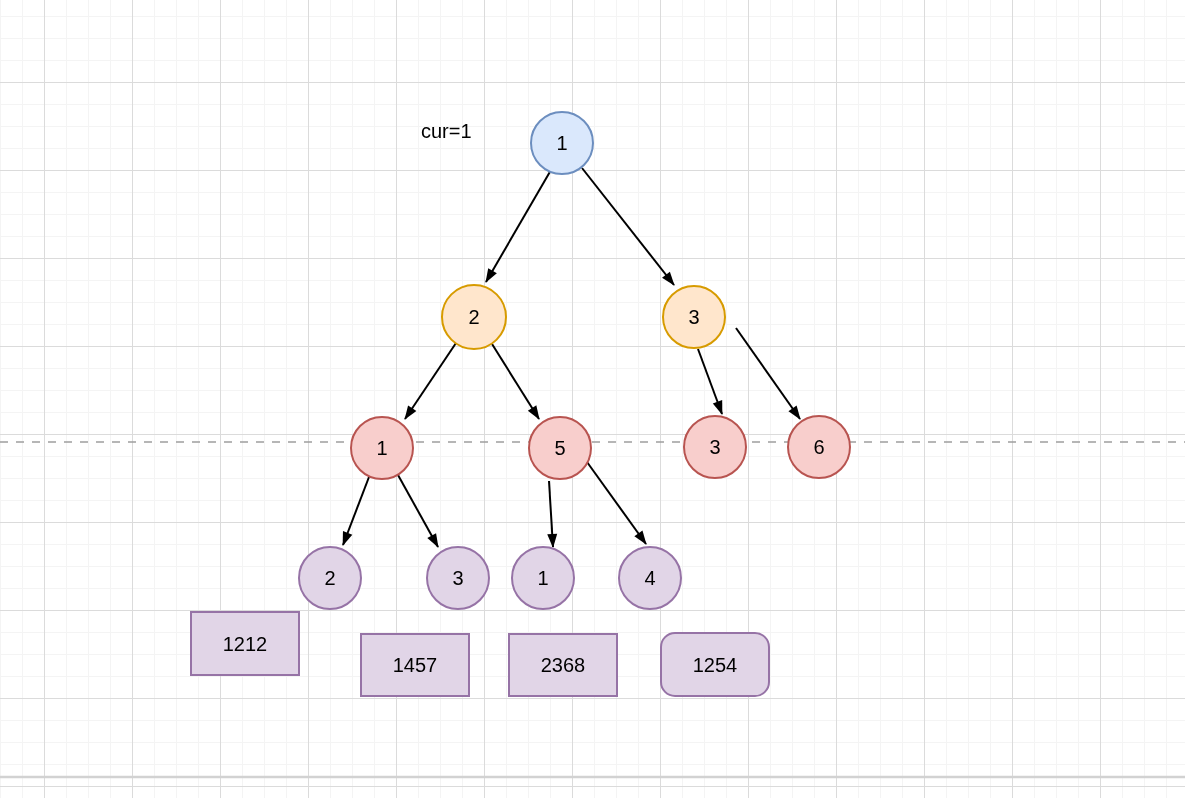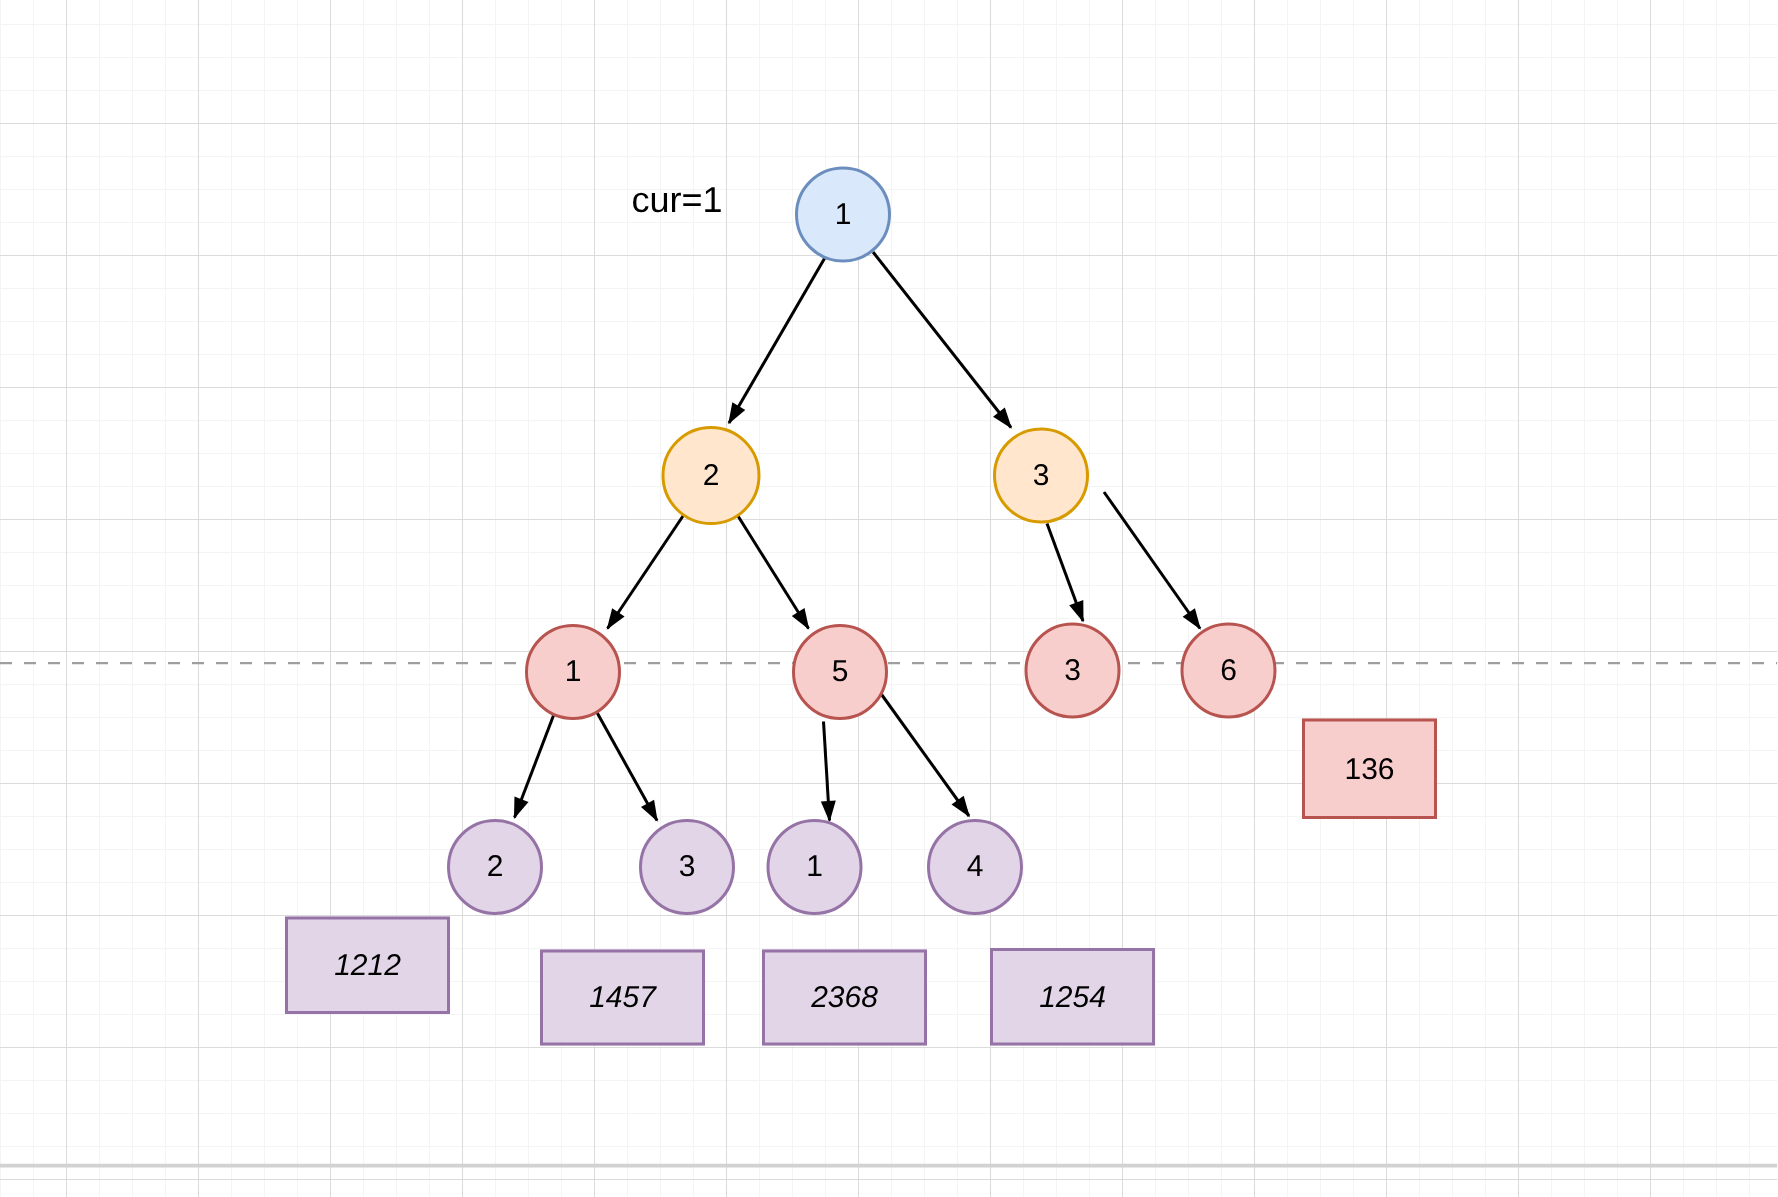--- a/index.html
+++ b/index.html
@@ -58,25 +58,25 @@
     font-size: 20px;
     color: var(--label-color);
     line-height: 1;
     user-select: none;
   }
   .node.blue   { background: var(--blue-fill);   border-color: var(--blue-stroke); }
   .node.orange { background: var(--orange-fill); border-color: var(--orange-stroke); }
   .node.red    { background: var(--red-fill);    border-color: var(--red-stroke); }
   .node.purple { background: var(--purple-fill); border-color: var(--purple-stroke); }
   .box.red     { background: var(--red-fill);    border-color: var(--red-stroke); }
-  .box.purple  { background: var(--purple-fill); border-color: var(--purple-stroke); font-style: italic; }
+  .box.purple  { background: var(--purple-fill); border-color: var(--purple-stroke); }
   .annotation {
     position: absolute;
     z-index: 2;
-    font-size: 24px;
+    font-size: 20px;
     color: #000;
     white-space: nowrap;
   }
 </style>
 </head>
 <body>
 
 <div class="canvas">
   <svg id="edges-layer" xmlns="http://www.w3.org/2000/svg">
     <defs>
@@ -133,21 +133,18 @@
       </div>
       <div class="box purple" style="left: 190px; top: 611px; width: 110px; height: 65px;">
         <span class="shape-label">1212</span>
       </div>
       <div class="box purple" style="left: 360px; top: 633px; width: 110px; height: 64px;">
         <span class="shape-label">1457</span>
       </div>
       <div class="box purple" style="left: 508px; top: 633px; width: 110px; height: 64px;">
         <span class="shape-label">2368</span>
       </div>
-      <div class="box purple" style="left: 660px; top: 632px; width: 110px; height: 65px;">
+      <div class="box purple" style="left: 660px; top: 632px; width: 110px; height: 65px; border-radius: 15px;">
         <span class="shape-label">1254</span>
-      </div>
-      <div class="box red" style="left: 868px; top: 479px; width: 90px; height: 67px;">
-        <span class="shape-label">136</span>
       </div>
     </div>
   <div class="annotation" style="left: 421px; top: 120px;">cur=1</div>
 </div>
 
 </body></html>

